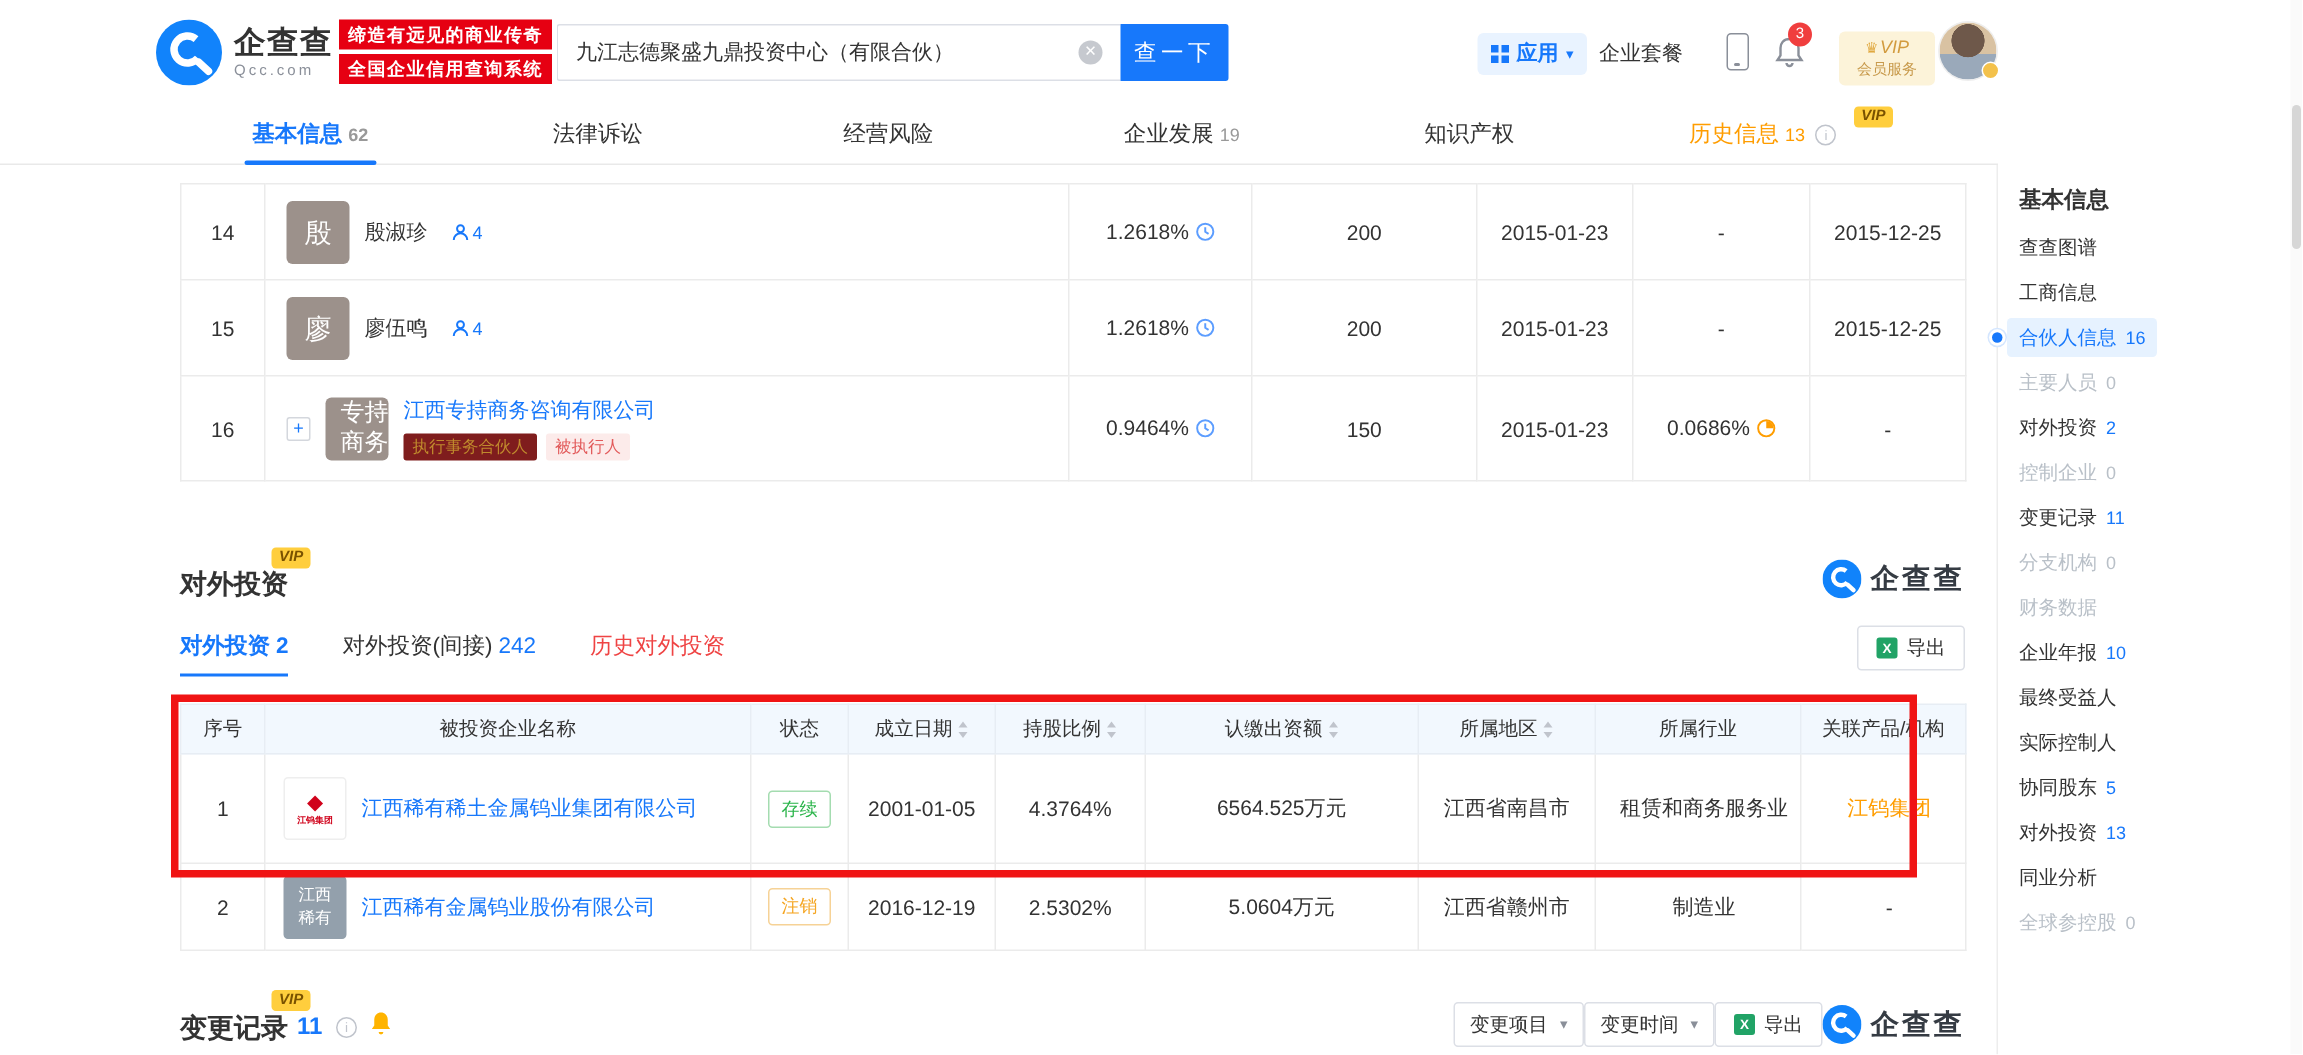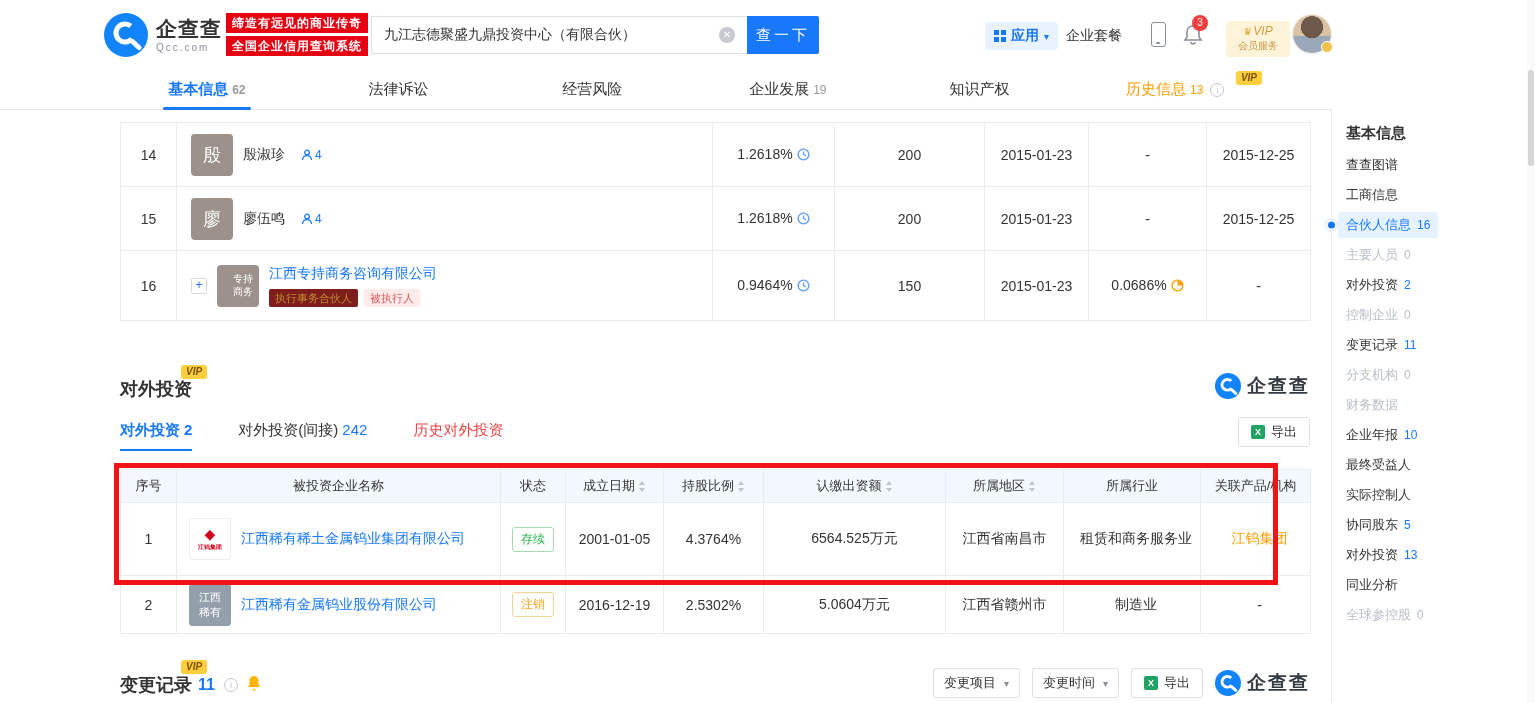--- a/index.html
+++ b/index.html
@@ -49,40 +49,40 @@
 .main{position:relative;width:1332px;min-height:593px;border-right:1px solid #ededed;}
 .sidebar{position:relative;width:195px;padding:6px 0 0 14px;}
 
 
 .ptable{margin:12px 0 0 120px;border-collapse:collapse;table-layout:fixed;width:1190px;}
 .ptable td{border:1px solid #ebebeb;font-size:14px;text-align:center;vertical-align:middle;}
 .ptable tr{height:64px;}
 .ptable tr.tall{height:70px;}
 .pcell{display:flex;align-items:center;gap:10px;padding:0 0 0 14px;text-align:left;}
 .pavatar{width:42px;height:42px;border-radius:4px;background:#9c918b;color:#fff;display:flex;flex-direction:column;align-items:center;justify-content:center;font-size:18px;flex:0 0 42px;}
-.pavatar.small{font-size:10px;line-height:1.25;padding-left:10px;}
+.pavatar.small{font-size:16px;line-height:1.25;padding-left:10px;}
 .pname{font-size:14px;color:#333;cursor:pointer;}
 .pname.link{color:#1778fb;}
 .rel-badge{display:inline-flex;align-items:center;gap:2px;margin-left:6px;color:#1778fb;font-size:12px;cursor:pointer;vertical-align:middle;}
 .tags{margin-top:6px;display:flex;gap:6px;}
 .tag{font-size:11px;padding:2px 6px;border-radius:2px;line-height:14px;}
 .tag-exec{color:#c08a2d;background:#7f1d1d;}
 .tag-sued{color:#e25a5a;background:#fcebea;}
 .plus-btn{width:16px;height:16px;border:1px solid #d4d7dd;border-radius:2px;color:#1778fb;font-size:12px;line-height:13px;text-align:center;background:#fff;cursor:pointer;flex:0 0 16px;}
 .icon-inline{display:inline-block;vertical-align:-2px;margin-left:4px;cursor:pointer;}
 
 
 .inv{position:relative;margin:44px 0 0 120px;width:1190px;}
 .sec-head{position:relative;height:46px;}
 .sec-vip{position:absolute;left:61px;top:0;}
 .sec-title{position:absolute;left:0;top:12px;font-size:18px;font-weight:700;color:#333;}
 .qcc-mark{display:flex;align-items:center;gap:6px;}
 .qcc-mark .mark-text{font-size:19px;font-weight:700;color:#353b43;letter-spacing:2px;}
 .sec-head .qcc-mark{position:absolute;right:0;top:8px;}
-.inv-tabs{position:relative;display:flex;gap:46px;margin-top:10px;height:32px;align-items:flex-start;}
+.inv-tabs{position:relative;display:flex;gap:36px;margin-top:10px;height:32px;align-items:flex-start;}
 .inv-tab{position:relative;font-size:15px;color:#333;padding-bottom:11px;cursor:pointer;}
 .inv-tab .cnt{color:#1778fb;margin-left:4px;}
 .inv-tab.active{color:#1778fb;font-weight:700;}
 .inv-tab.active::after{content:"";position:absolute;left:0;right:0;bottom:0;height:2px;background:#1778fb;}
 .inv-tab.gray{color:#ef4444;}
 .export-btn{position:absolute;right:0;top:-4px;height:30px;display:flex;align-items:center;gap:6px;border:1px solid #dcdfe6;border-radius:3px;background:#fff;padding:0 12px;font-size:13px;color:#333;cursor:pointer;}
 .xls-icon{display:inline-block;width:14px;height:14px;background:#21a366;border-radius:2px;color:#fff;font-size:9px;font-weight:700;line-height:14px;text-align:center;}
 .table-wrap{position:relative;margin-top:16px;}
 .itable{border-collapse:collapse;table-layout:fixed;width:1190px;}
 .itable th{background:#f2f8fe;border:1px solid #e7edf4;font-size:13px;font-weight:400;color:#333;height:33px;}
@@ -105,21 +105,21 @@
 .cell-left{text-align:left;padding-left:8px;}
 .rel-link{color:#ff9d00;cursor:pointer;}
 .redbox{position:absolute;left:-6px;top:-6px;width:1164px;height:122px;border:5px solid #f01414;pointer-events:none;z-index:5;}
 
 
 .chg{position:relative;margin:26px 0 0 120px;width:1190px;height:80px;}
 .chg-title-row{position:absolute;left:0;top:13px;display:flex;align-items:center;gap:6px;}
 .chg-title{font-size:18px;font-weight:700;color:#333;}
 .chg-count{font-size:16px;font-weight:700;color:#1778fb;}
 .bell-yellow{display:inline-block;margin-left:2px;cursor:pointer;}
-.chg-actions{position:absolute;right:0;top:8px;display:flex;align-items:center;gap:12px;}
+.chg-actions{position:absolute;right:0;top:8px;display:flex;align-items:center;}
 .filter-btn{height:30px;display:flex;align-items:center;gap:8px;border:1px solid #dcdfe6;border-radius:3px;background:#fff;padding:0 10px;font-size:13px;color:#333;cursor:pointer;}
 .filter-btn .caret{color:#8a8f99;}
 .export-btn2{height:30px;display:flex;align-items:center;gap:6px;border:1px solid #dcdfe6;border-radius:3px;background:#fff;padding:0 12px;font-size:13px;color:#333;cursor:pointer;}
 
 
 .side-item{position:relative;height:30px;display:flex;align-items:center;font-size:13px;color:#333;cursor:pointer;}
 .side-item.head{height:34px;font-size:15px;font-weight:700;}
 .side-item .cnt{color:#1778fb;margin-left:6px;font-size:12px;}
 .side-item.muted{color:#b9c0c8;}
 .side-item.muted .cnt{color:#b9c0c8;}

